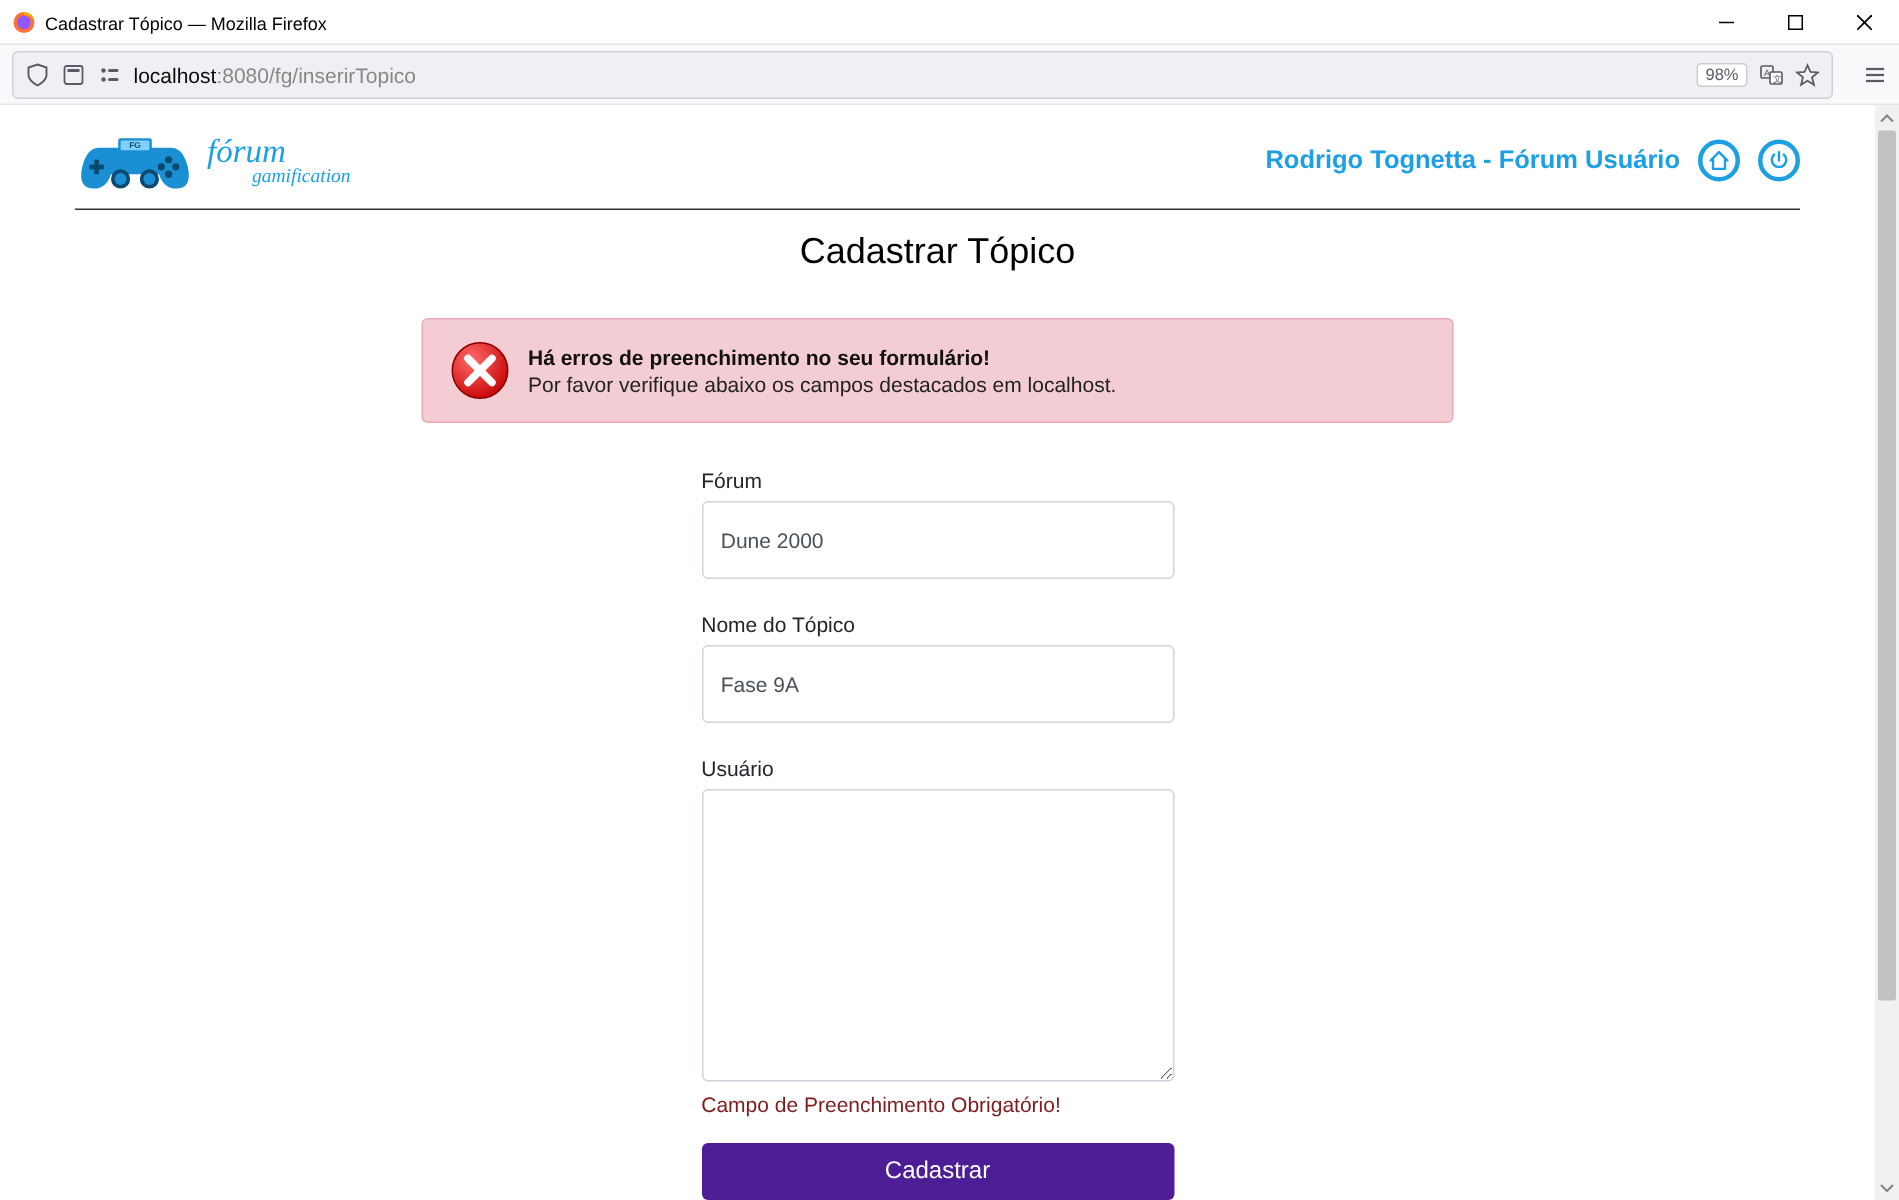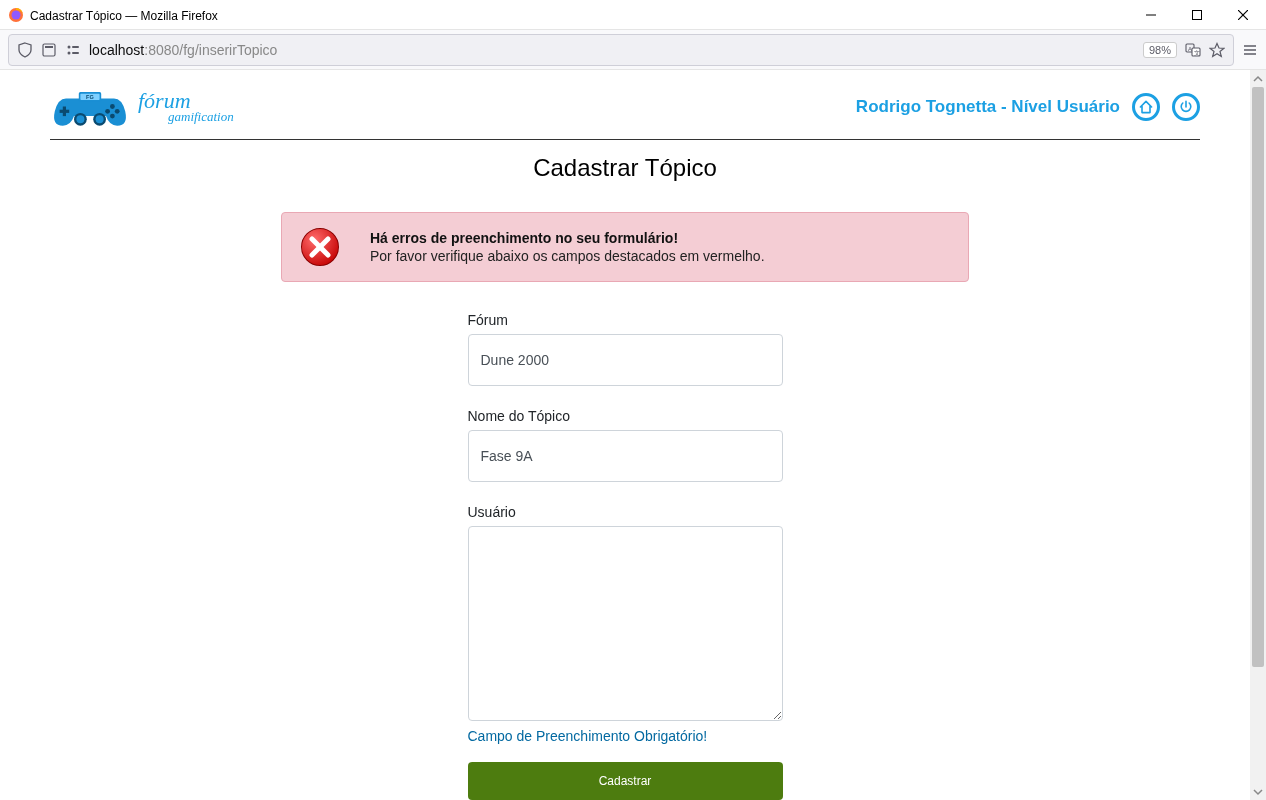--- a/index.html
+++ b/index.html
@@ -7,21 +7,21 @@
 
   
   .titlebar { height: 30px; background: #fff; display: flex; align-items: center; justify-content: space-between; padding: 0 0 0 8px; border-bottom: 1px solid #e5e5e5; }
   .titlebar-left { display: flex; align-items: flex-end; gap: 6px; }
   .ff-logo { width: 16px; height: 16px; }
   .title-text { font-size: 12px; }
   .win-controls { display: flex; }
   .win-btn { width: 46px; height: 30px; display: flex; align-items: center; justify-content: center; }
   .win-btn svg { width: 10px; height: 10px; }
 
-  .addressbar-row { height: 40px; background: #f9f9fb; display: flex; align-items: center; padding: 0 8px; gap: 8px; border-bottom: 1px solid #e5e5e5; }
+  .addressbar-row { height: 40px; background: #f9f9fb; display: flex; align-items: center; padding: 0 8px; gap: 20px; border-bottom: 1px solid #e5e5e5; }
   .shield, .lock, .perm, .translate, .star, .hamburger { width: 16px; height: 16px; display: flex; align-items: center; justify-content: center; color: #5b5b66; }
   .urlbar { flex: 1; height: 32px; background: #f0f0f4; border: 1px solid #cfcfd8; border-radius: 4px; display: flex; align-items: center; padding: 0 8px; gap: 8px; }
   .url-text { font-size: 14px; color: #0c0c0d; }
   .url-text .dim { color: #888; }
   .url-spacer { flex: 1; }
   .zoom-badge { font-size: 11px; border: 1px solid #ccc; border-radius: 3px; padding: 1px 5px; color: #5b5b66; background: #fff; }
 
   
   .viewport { position: relative; height: 730px; overflow: hidden; }
   .vscroll { position: absolute; right: 0; top: 0; bottom: 0; width: 16px; background: #f1f1f1; }
@@ -33,32 +33,32 @@
   .topbar { display: flex; align-items: center; justify-content: space-between; padding: 0 10px 10px 10px; }
   .logo-block { display: flex; align-items: center; gap: 8px; }
   .logo-text { font-family: "Brush Script MT", cursive; color: #1ca0e3; line-height: 0.9; font-size: 22px; font-style: italic; }
   .logo-text .line2 { font-size: 13px; padding-left: 30px; display: block; }
   .userbar { display: flex; align-items: center; gap: 12px; }
   .username { color: #1ca0e3; font-weight: bold; font-size: 17px; }
   .icon-circle { width: 28px; height: 28px; border: 3px solid #1ca0e3; border-radius: 50%; display: flex; align-items: center; justify-content: center; color: #1ca0e3; }
   .hr { border: 0; border-top: 1px solid #333; margin: 0 10px 14px 10px; }
   .page-title { text-align: center; font-size: 24px; font-weight: normal; margin: 6px 0 30px 0; }
 
-  .alert-box { width: 688px; margin: 0 auto 30px auto; background: #f4cdd4; border: 1px solid #e9a8b4; border-radius: 4px; padding: 14px 18px; display: flex; align-items: center; gap: 30px; }
+  .alert-box { width: 688px; margin: 0 auto 30px auto; background: #f4cdd4; border: 1px solid #e9a8b4; border-radius: 4px; padding: 14px 18px; display: flex; align-items: center; gap: 12px; }
   .alert-icon { width: 40px; height: 40px; flex-shrink: 0; }
   .alert-text .alert-title { font-weight: bold; font-size: 14px; color: #111; }
   .alert-text .alert-sub { font-size: 14px; color: #222; margin-top: 2px; }
 
   .form { width: 315px; margin: 0 auto; }
   .form-group { margin-bottom: 22px; }
   .form-label { display: block; font-size: 14px; color: #212529; margin-bottom: 6px; }
   .form-input { width: 100%; height: 52px; border: 1px solid #ced4da; border-radius: 4px; padding: 6px 12px; font-size: 14px; color: #495057; background: #fff; }
   .form-textarea { width: 100%; height: 195px; border: 1px solid #ced4da; border-radius: 4px; padding: 6px 12px; font-size: 14px; resize: both; background: #fff; }
-  .error-msg { color: #0369a1; font-size: 14px; margin-top: 4px; }
-  .btn-submit { width: 100%; height: 38px; background: #4d7c0f; color: #fff; border: none; border-radius: 4px; font-size: 12px; cursor: pointer; margin-top: 12px; }
+  .error-msg { color: #7f1d1d; font-size: 14px; margin-top: 4px; }
+  .btn-submit { width: 100%; height: 38px; background: #4c1d95; color: #fff; border: none; border-radius: 4px; font-size: 16px; cursor: pointer; margin-top: 12px; }
 
   
   .controller { width: 80px; height: 45px; }
 
   
   .textarea-wrap { position: relative; }
 </style>
 </head>
 <body>
 
@@ -163,21 +163,21 @@
           <circle cx="62" cy="44" r="8" fill="#0a4a70"></circle>
           <circle cx="38" cy="44" r="5" fill="#1a8fd4"></circle>
           <circle cx="62" cy="44" r="5" fill="#1a8fd4"></circle>
         </svg>
         <div class="logo-text">
           <span>fórum</span>
           <span class="line2">gamification</span>
         </div>
       </div>
       <div class="userbar">
-        <span class="username">Rodrigo Tognetta - Nível Usuário</span>
+        <span class="username">Rodrigo Tognetta - Fórum Usuário</span>
         <span class="icon-circle">
           <svg viewBox="0 0 20 20" width="16" height="16">
               <path d="M3 10 L10 3 L17 10 M5 9 V17 H15 V9" fill="none" stroke="#1ca0e3" stroke-width="2" stroke-linejoin="round" stroke-linecap="round"></path>
             </svg>
         </span>
         <span class="icon-circle">
           <svg viewBox="0 0 20 20" width="16" height="16">
               <path d="M10 3 V10 M6 5 A6 6 0 1 0 14 5" fill="none" stroke="#1ca0e3" stroke-width="2" stroke-linecap="round"></path>
             </svg>
         </span>
@@ -196,21 +196,21 @@
             <radialGradient id="g" cx="0.35" cy="0.3" r="0.8">
               <stop offset="0" stop-color="#ff6b6b"></stop>
               <stop offset="1" stop-color="#c40000"></stop>
             </radialGradient>
           </defs>
         <line x1="12" y1="12" x2="28" y2="28" stroke="#fff" stroke-width="5" stroke-linecap="round"></line>
         <line x1="28" y1="12" x2="12" y2="28" stroke="#fff" stroke-width="5" stroke-linecap="round"></line>
       </svg>
       <div class="alert-text">
         <div class="alert-title">Há erros de preenchimento no seu formulário!</div>
-        <div class="alert-sub">Por favor verifique abaixo os campos destacados em vermelho.</div>
+        <div class="alert-sub">Por favor verifique abaixo os campos destacados em localhost.</div>
       </div>
     </div>
 
     <div class="form">
 
       <div class="form-group">
         <label class="form-label">Fórum</label>
         <input class="form-input" type="text" value="Dune 2000" style="">
       </div>
 

